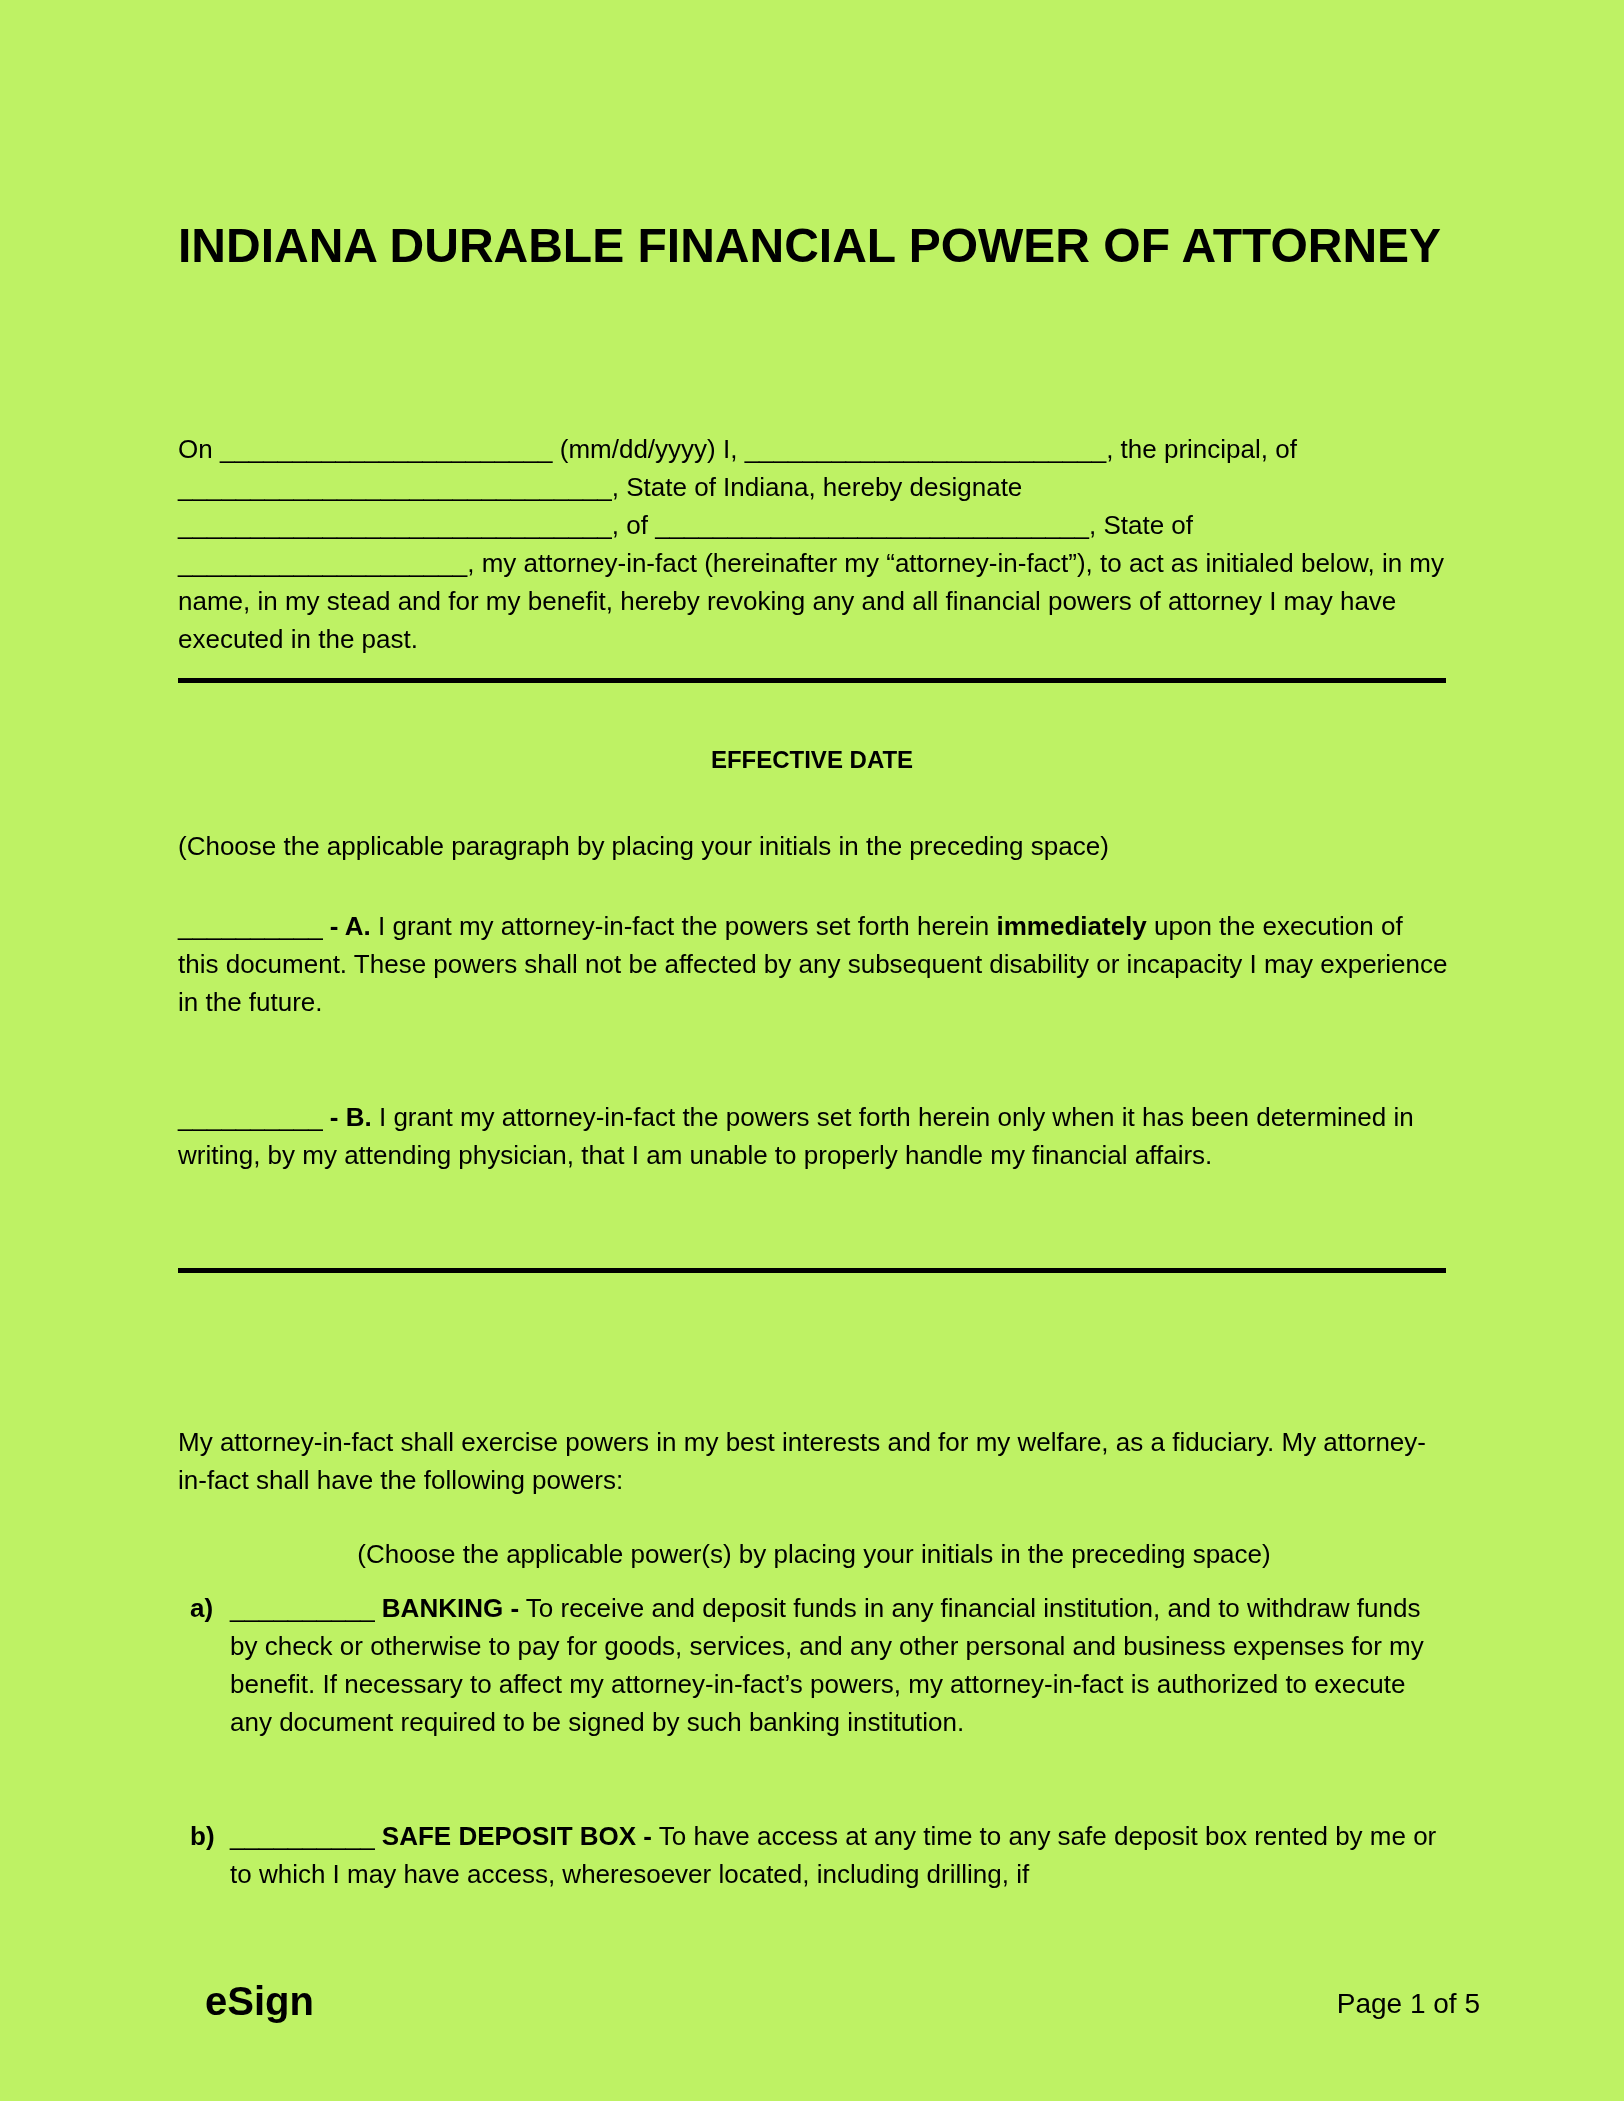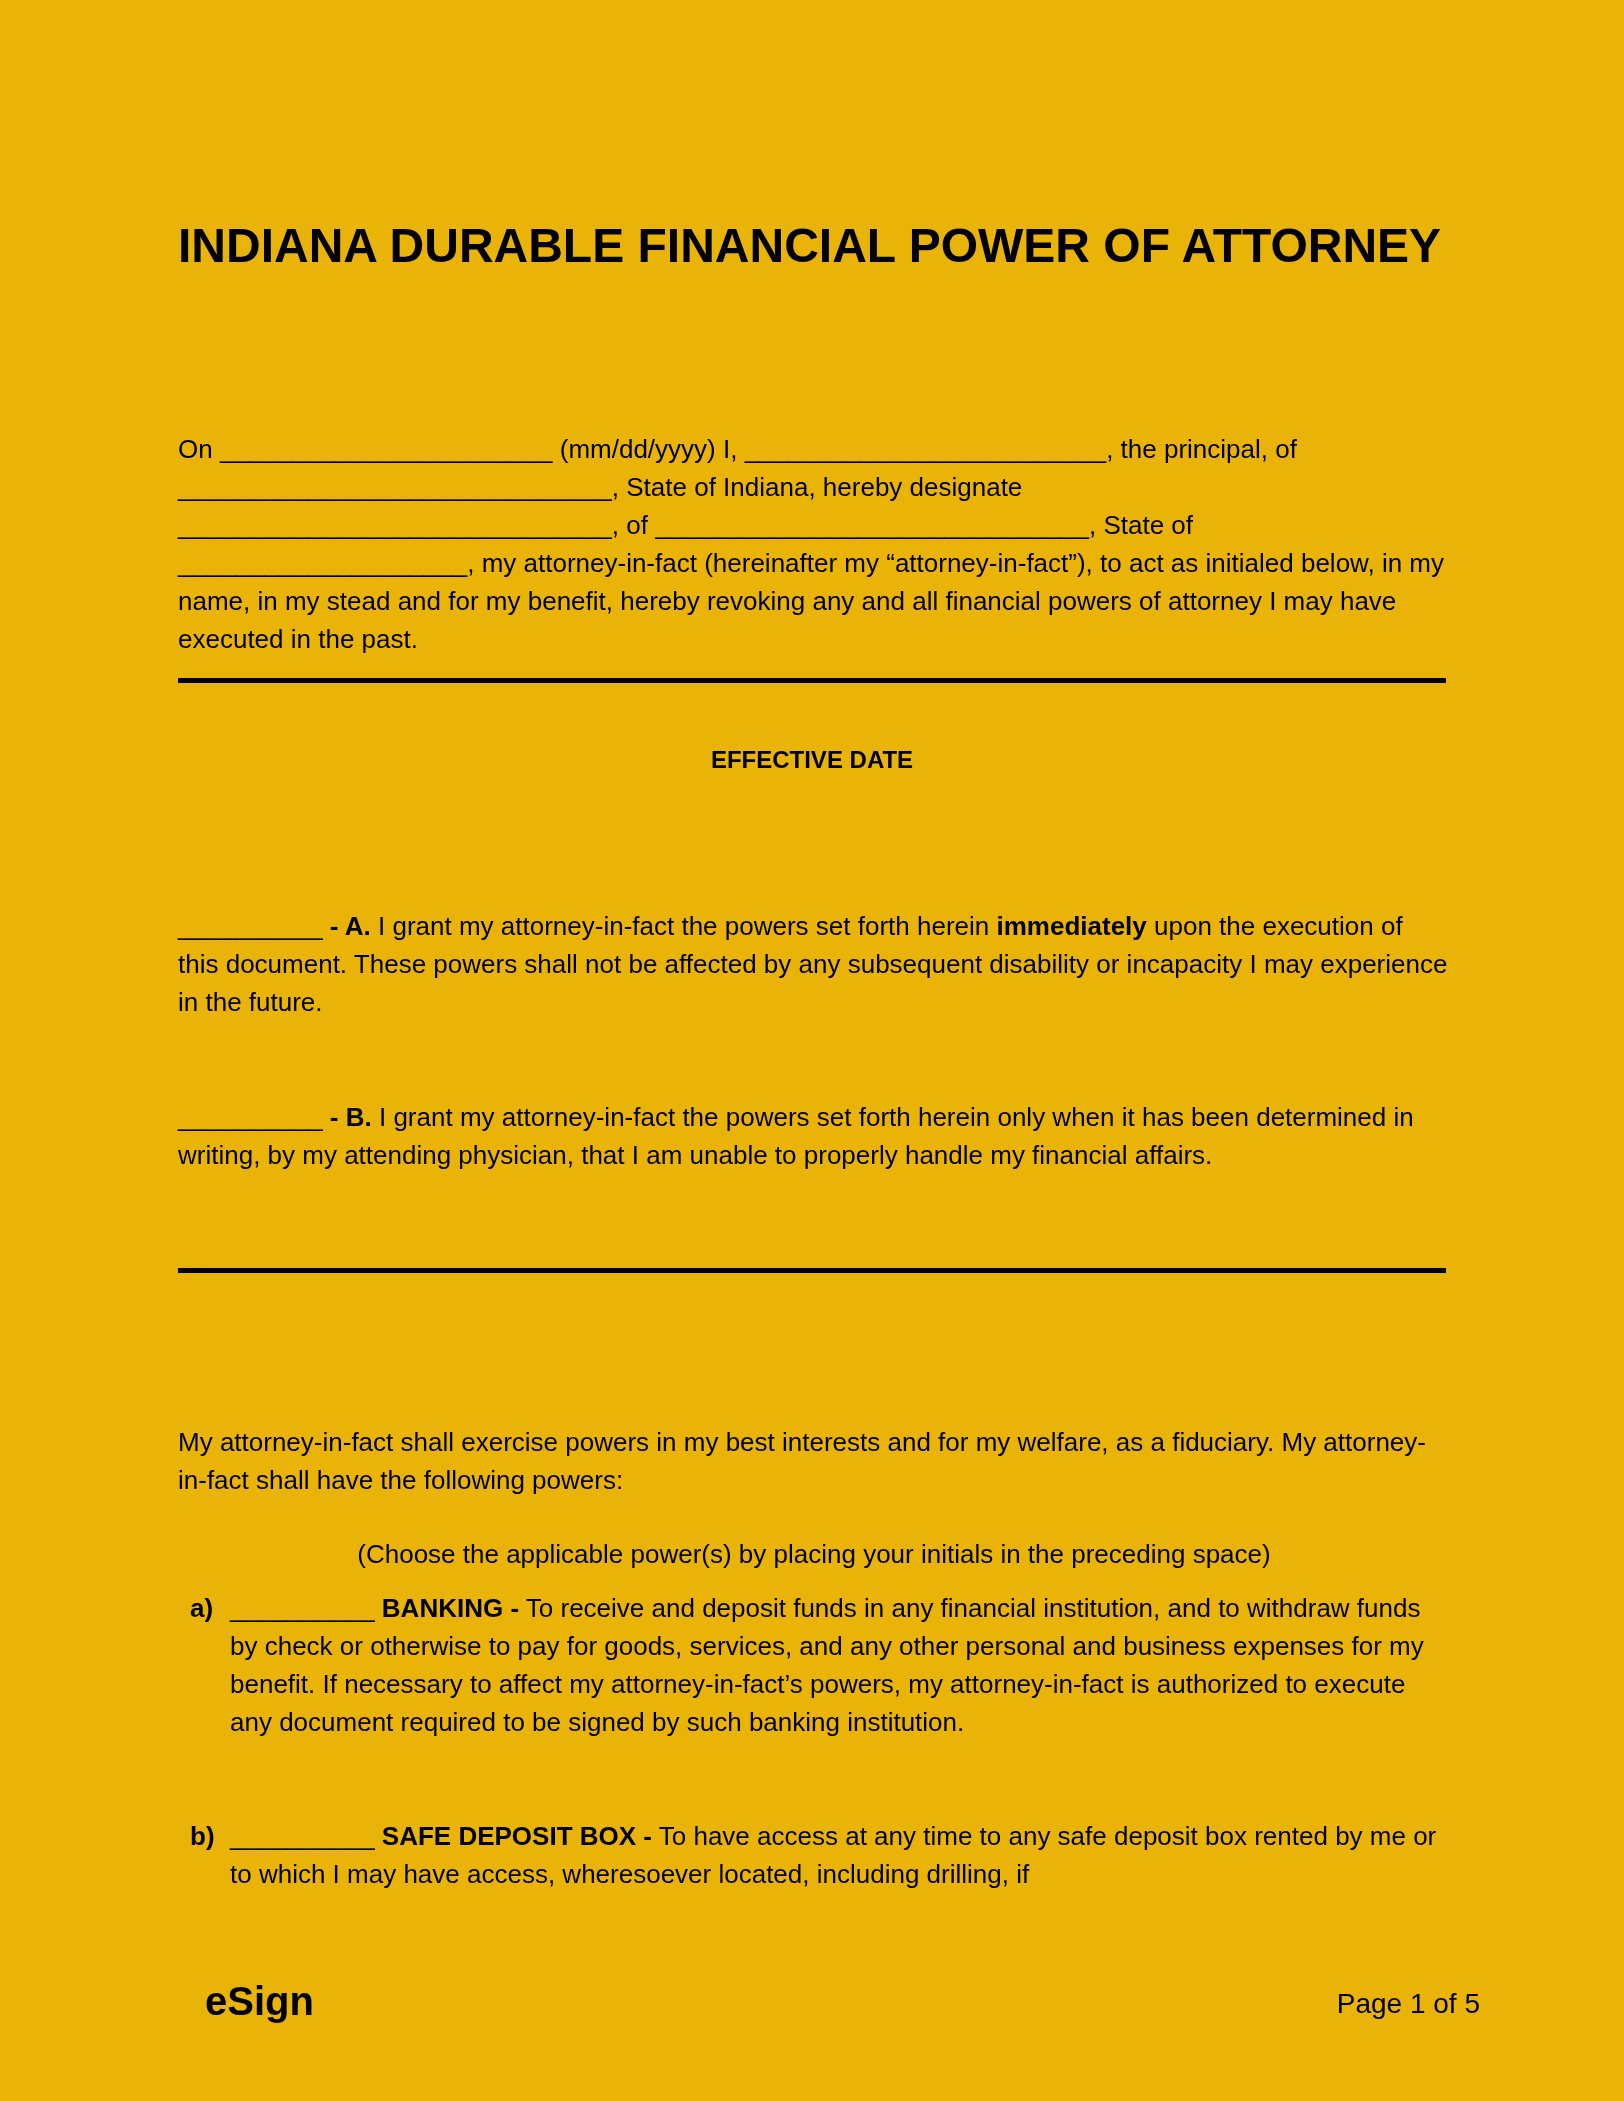--- a/index.html
+++ b/index.html
@@ -4,21 +4,21 @@
 <style>
   html, body {
     margin: 0;
     padding: 0;
     background: #ffffff;
   }
   .page {
     position: relative;
     width: 1624px;
     height: 2101px;
-    background: #eab308;
+    background: #bef264;
     color: #000000;
     font-family: "Liberation Sans", "DejaVu Sans", sans-serif;
     overflow: hidden;
   }
   .doc-title {
     position: absolute;
     top: 190px;
     left: 178px;
     font-size: 48px;
     font-weight: bold;
@@ -116,20 +116,21 @@
 <div class="page">
 
   <h1 class="doc-title">INDIANA DURABLE FINANCIAL POWER OF ATTORNEY</h1>
 
   <p id="intro" class="body-text"><span>On </span><span>_______________________</span><span> (mm/dd/yyyy) I, </span><span>_________________________</span><span>, the principal, of </span><span>______________________________</span><span>, State of Indiana, hereby designate </span><span>______________________________</span><span>, of </span><span>______________________________</span><span>, State of </span><span>____________________</span><span>, my attorney-in-fact (hereinafter my “attorney-in-fact”), to act as initialed below, in my name, in my stead and for my benefit, hereby revoking any and all financial powers of attorney I may have executed in the past.</span></p>
 
   <div id="divider-1" class="divider"></div>
 
   <h2 id="heading-ed" class="section-heading">EFFECTIVE DATE</h2>
 
+  <p id="instr-1" class="body-text">(Choose the applicable paragraph by placing your initials in the preceding space)</p>
 
   <p id="para-a" class="body-text"><span>__________ </span><span class="b">- A.</span><span> I grant my attorney-in-fact the powers set forth herein </span><span class="b">immediately</span><span> upon the execution of this document. These powers shall not be affected by any subsequent disability or incapacity I may experience in the future.</span></p>
 
 
   <p id="para-b" class="body-text"><span>__________ </span><span class="b">- B.</span><span> I grant my attorney-in-fact the powers set forth herein only when it has been determined in writing, by my attending physician, that I am unable to properly handle my financial affairs.</span></p>
 
   <div id="divider-2" class="divider"></div>
 
 
   <p id="fiduciary" class="body-text">My attorney-in-fact shall exercise powers in my best interests and for my welfare, as a fiduciary. My attorney-in-fact shall have the following powers:</p>

